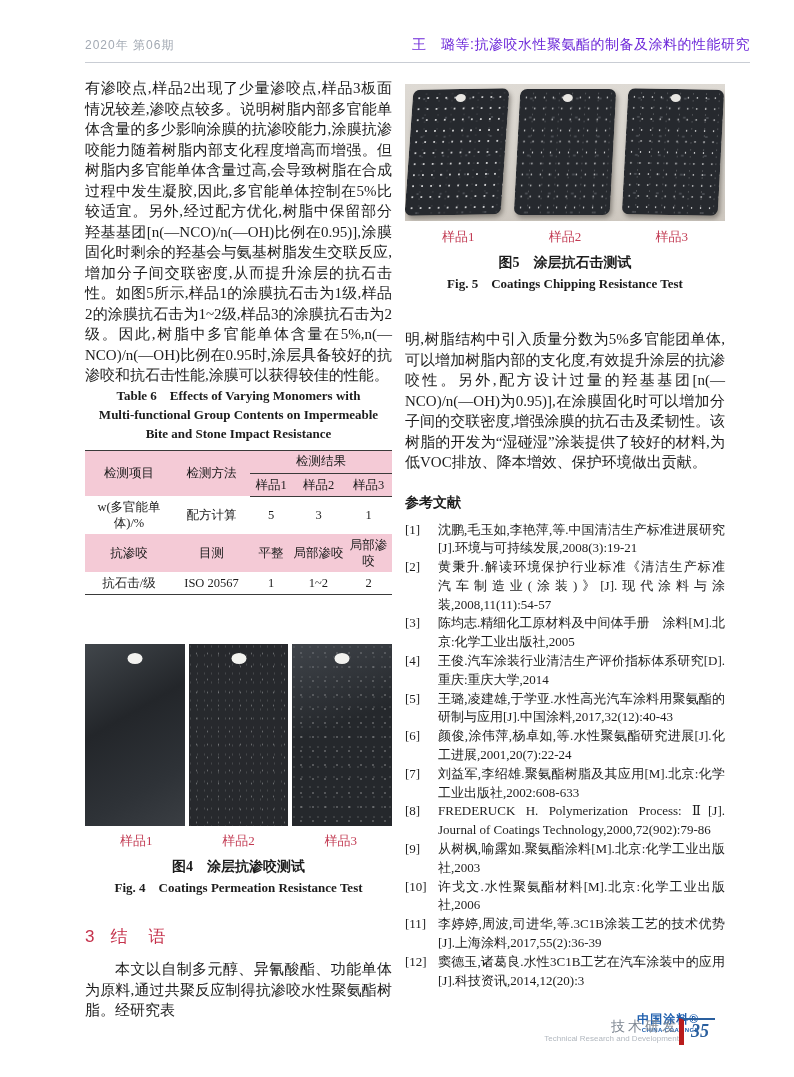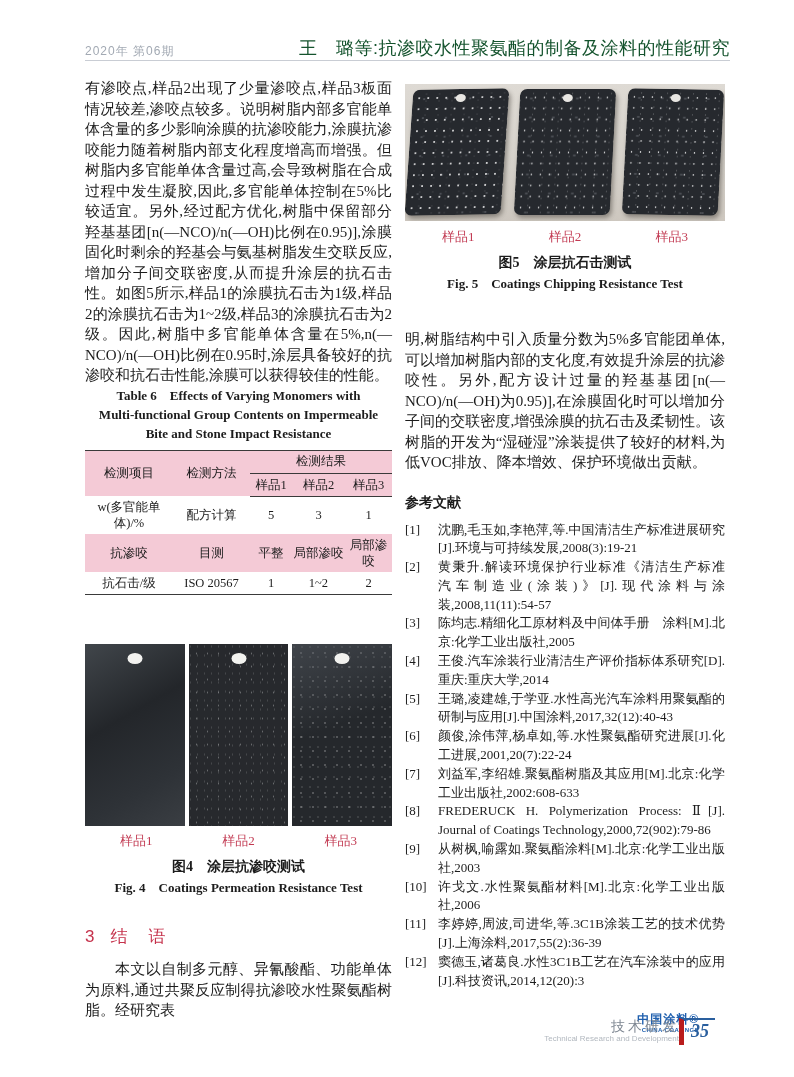--- a/index.html
+++ b/index.html
@@ -1,25 +1,25 @@
 <!DOCTYPE html>
 <html><head>
 <meta charset="utf-8">
 <style>
   html,body{margin:0;padding:0;background:#e9e9e9;}
   .page{position:relative;width:794px;height:1077px;background:#ffffff;margin:0 auto;
         font-family:"Liberation Serif","DejaVu Serif",serif;color:#1c1c1c;overflow:hidden;}
 
   
-  .header{position:absolute;top:36px;left:85px;right:64px;display:flex;
+  .header{position:absolute;top:36px;left:85px;right:44px;display:flex;
           justify-content:space-between;align-items:flex-end;
-          padding-bottom:0;border-bottom:1px solid #c9cdd4;
+          padding-bottom:8px;border-bottom:1px solid #c9cdd4;
           font-family:"Liberation Sans","DejaVu Sans",sans-serif;text-align:center;}
   .hdr-issue{font-size:12px;color:#a2a9b3;letter-spacing:1px;}
-  .hdr-title{font-size:18px;color:#14532d;letter-spacing:.5px;}
+  .hdr-title{font-size:14px;color:#6d28d9;letter-spacing:.5px;}
 
   
   .col-left{position:absolute;top:78px;left:85px;width:307px;}
   .col-right{position:absolute;top:84px;left:405px;width:320px;}
 
   .body-par{font-size:15px;line-height:20.5px;text-align:justify;margin:0;}
   .indent{text-indent:2em;}
 
   
   .tbl-cap-zh{margin-top:38px;font-size:13px;font-weight:bold;text-align:center;line-height:18px;}

